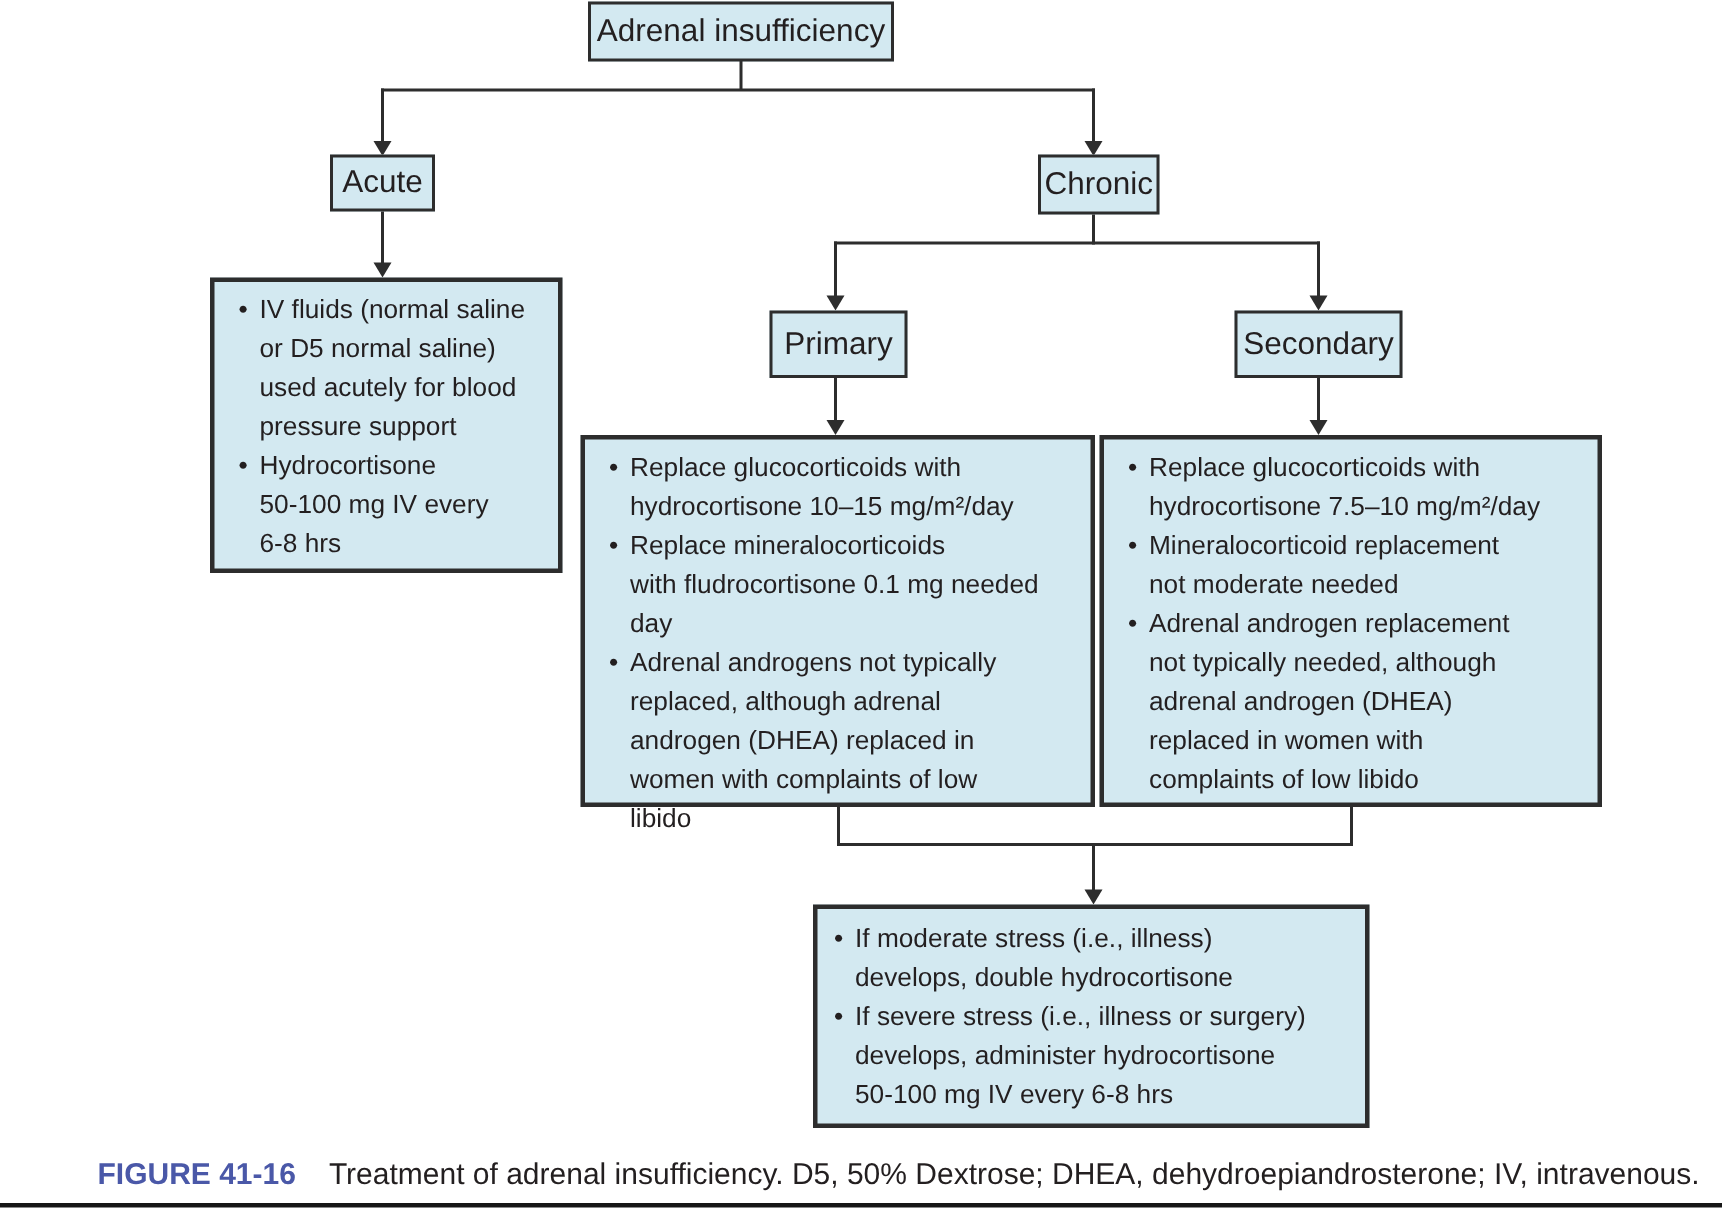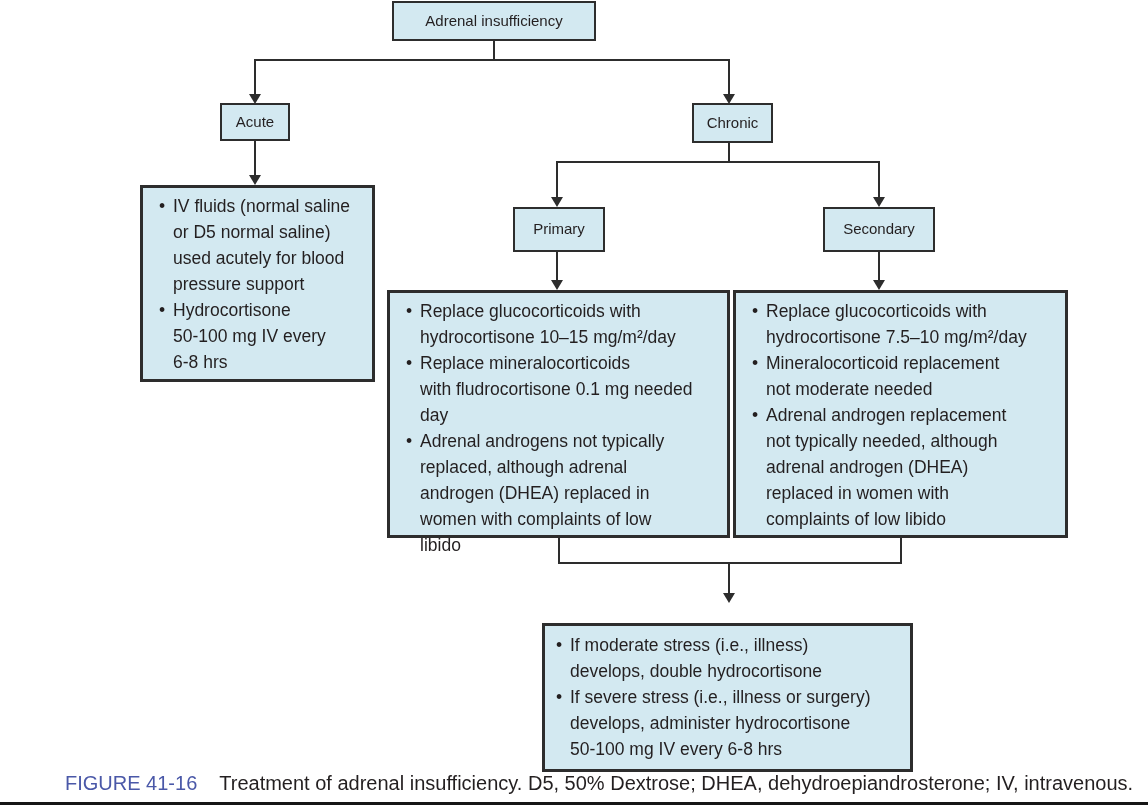--- a/index.html
+++ b/index.html
@@ -13,21 +13,21 @@
   html,body{margin:0;padding:0;background:#fff;}
   .stage{
     position:relative;width:1148px;height:810px;background:#ffffff;
     font-family:"Liberation Sans", sans-serif;color:var(--text-color);
     overflow:hidden;
   }
   .node{
     position:absolute;box-sizing:border-box;
     background:var(--box-fill);border:2px solid var(--box-border);
     display:flex;align-items:center;justify-content:center;
-    font-size:15px;line-height:1.1;text-align:center;
+    font-size:21px;line-height:1.1;text-align:center;
   }
   .content-box{
     position:absolute;box-sizing:border-box;
     background:var(--box-fill);border:3px solid var(--box-border);
     font-size:17.5px;line-height:26px;
     padding:4px 4px 4px 15px;
   }
   .content-box ul{list-style:none;margin:0;padding:0;}
   .content-box li{
     position:relative;padding-left:15px;
@@ -41,21 +41,21 @@
   .hl{position:absolute;height:2px;background:var(--line-color);}
   .ah{
     position:absolute;width:0;height:0;
     border-left:6px solid transparent;border-right:6px solid transparent;
     border-top:10px solid var(--line-color);
   }
   .caption{
     position:absolute;left:65px;top:770px;width:1080px;
     font-size:20px;line-height:26px;white-space:nowrap;
   }
-  .fig-label{font-weight:normal;color:var(--figure-label-color);margin-right:22px;}
+  .fig-label{font-weight:bold;color:var(--figure-label-color);margin-right:22px;}
   .fig-text{color:var(--text-color);}
   .bottom-rule{position:absolute;left:0;top:802px;width:1148px;height:3px;background:var(--rule-color);}
 </style>
 </head>
 <body>
 
 <div class="stage">
 
   <div class="node" style="left:392px;top:1px;width:204px;height:40px;">
     <span>Adrenal insufficiency</span>
@@ -135,21 +135,21 @@
 complaints of low libido</li>
     </ul>
   </div>
 
   <div class="vl" style="left:558px;top:538px;height:26px;"></div>
   <div class="vl" style="left:900px;top:538px;height:26px;"></div>
   <div class="hl" style="left:558px;top:562px;width:344px;"></div>
   <div class="vl" style="left:728px;top:562px;height:32px;"></div>
   <div class="ah" style="left:723px;top:593px;"></div>
 
-  <div class="content-box" style="left:542px;top:603px;width:371px;height:149px;padding-top:6px;padding-left:10px;margin-top:20px;">
+  <div class="content-box" style="left:542px;top:603px;width:371px;height:149px;padding-top:6px;padding-left:10px;">
     <ul>
       <li>If moderate stress (i.e., illness)
 develops, double hydrocortisone</li>
       <li>If severe stress (i.e., illness or surgery)
 develops, administer hydrocortisone
 50-100 mg IV every 6-8 hrs</li>
     </ul>
   </div>
 
   <div class="caption">

